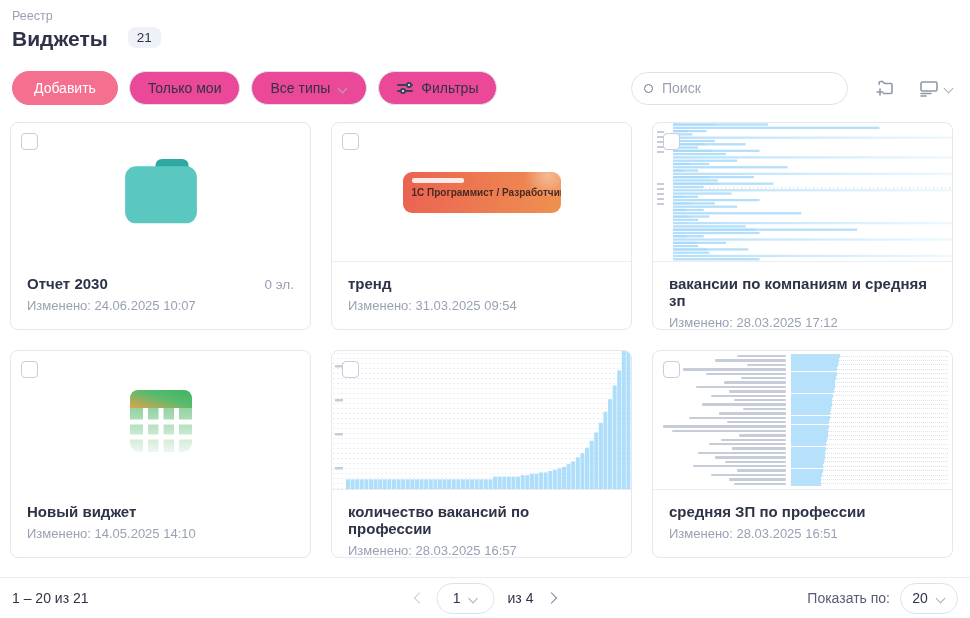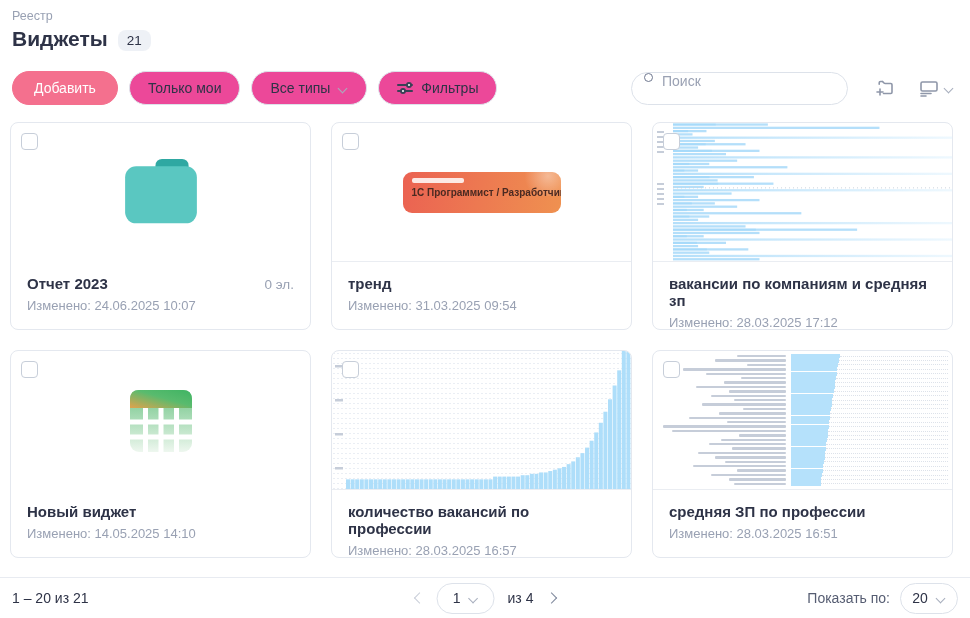--- a/index.html
+++ b/index.html
@@ -2,40 +2,40 @@
 <html><head>
 <meta charset="utf-8">
 <style>
   * { margin:0; padding:0; box-sizing:border-box; }
   html,body { background:#fff; }
   body { font-family:"Liberation Sans","DejaVu Sans",sans-serif; color:#2e3347; }
   .page { position:relative; width:970px; height:618px; background:#fff; overflow:hidden; }
 
   
   .breadcrumb { position:absolute; left:12px; top:9px; font-size:12.5px; color:#99a1b3; cursor:pointer; }
-  .title-row { position:absolute; left:12px; top:27px; display:flex; align-items:flex-end; gap:10px; }
+  .title-row { position:absolute; left:12px; top:27px; display:flex; align-items:flex-start; gap:20px; }
   .page-title { font-size:21px; font-weight:bold; color:#2e3347; }
   .count-badge { background:#eef1f6; color:#2e3347; font-size:13.5px; padding:3px 9px; border-radius:8px; }
 
   
   .toolbar { position:absolute; left:12px; right:12px; top:71px; height:34px; display:flex; align-items:center; }
   .btn { height:34px; display:inline-flex; align-items:center; gap:8px; padding:0 18px; border-radius:17px;
          background:#ec4899; border:1px solid #dde2ea; font-size:14px; color:#2e3347; cursor:pointer; font-family:inherit; }
   .btn-primary { background:#f4708e; border-color:#f4708e; color:#fff; padding:0 21px; }
   .btn + .btn { margin-left:11px; }
   .chev { width:10px; height:10px; display:inline-block; position:relative; }
   .chev::before { content:""; position:absolute; left:1px; top:2px; width:6px; height:6px;
                   border-right:1.7px solid #a7aebd; border-bottom:1.7px solid #a7aebd; transform:rotate(45deg); }
   .sliders-icon { width:16px; height:14px; position:relative; }
   .sliders-icon i { position:absolute; left:0; right:0; height:2px; background:#3a4156; border-radius:1px; }
   .sliders-icon i:nth-child(1){ top:3px; } .sliders-icon i:nth-child(2){ top:9px; }
   .sliders-icon b { position:absolute; width:6px; height:6px; border:2px solid #3a4156; border-radius:50%; background:#fff; }
   .sliders-icon b:nth-child(3){ top:1px; right:1px; } .sliders-icon b:nth-child(4){ top:7px; left:3px; }
   .toolbar-spacer { flex:1; }
-  .search { width:217px; height:33px; border:1px solid #dde2ea; border-radius:17px; display:flex; align-items:flex-start;
+  .search { width:217px; height:33px; border:1px solid #dde2ea; border-radius:17px; display:flex; align-items:center;
             padding:0 12px; gap:9px; background:#fff; }
   .search-circle { width:9px; height:9px; border:1.8px solid #6f7890; border-radius:50%; flex:0 0 auto; }
   .search input { border:none; outline:none; font-size:14px; color:#2e3347; width:100%; font-family:inherit; background:transparent; }
   .search input::placeholder { color:#9aa1b3; }
   .icon-btn { background:none; border:none; cursor:pointer; display:flex; align-items:center; padding:4px; }
   .icon-btn + .icon-btn { margin-left:14px; }
 
   
   .grid { position:absolute; left:10px; top:122px; width:950px; display:grid;
           grid-template-columns:repeat(3,301px); grid-auto-rows:208px; column-gap:20px; row-gap:20px; }
@@ -136,21 +136,21 @@
     <div class="card">
       <div class="thumb centered">
         <span class="checkbox"></span>
         <svg width="92" height="84" viewBox="0 0 100 90">
           <rect x="44" y="8" width="36" height="22" rx="7" fill="#2fa8a2"></rect>
           <rect x="11" y="16" width="78" height="62" rx="12" fill="#5ac7c1"></rect>
         </svg>
       </div>
       <div class="info">
         <div class="info-top">
-          <span class="card-title">Отчет 2023</span>
+          <span class="card-title">Отчет 2030</span>
           <span class="card-meta">0 эл.</span>
         </div>
         <div class="card-modified">Изменено: 24.06.2025 10:07</div>
       </div>
     </div>
 
     <div class="card">
       <div class="thumb centered divided">
         <span class="checkbox"></span>
         <div class="kpi-chip">

